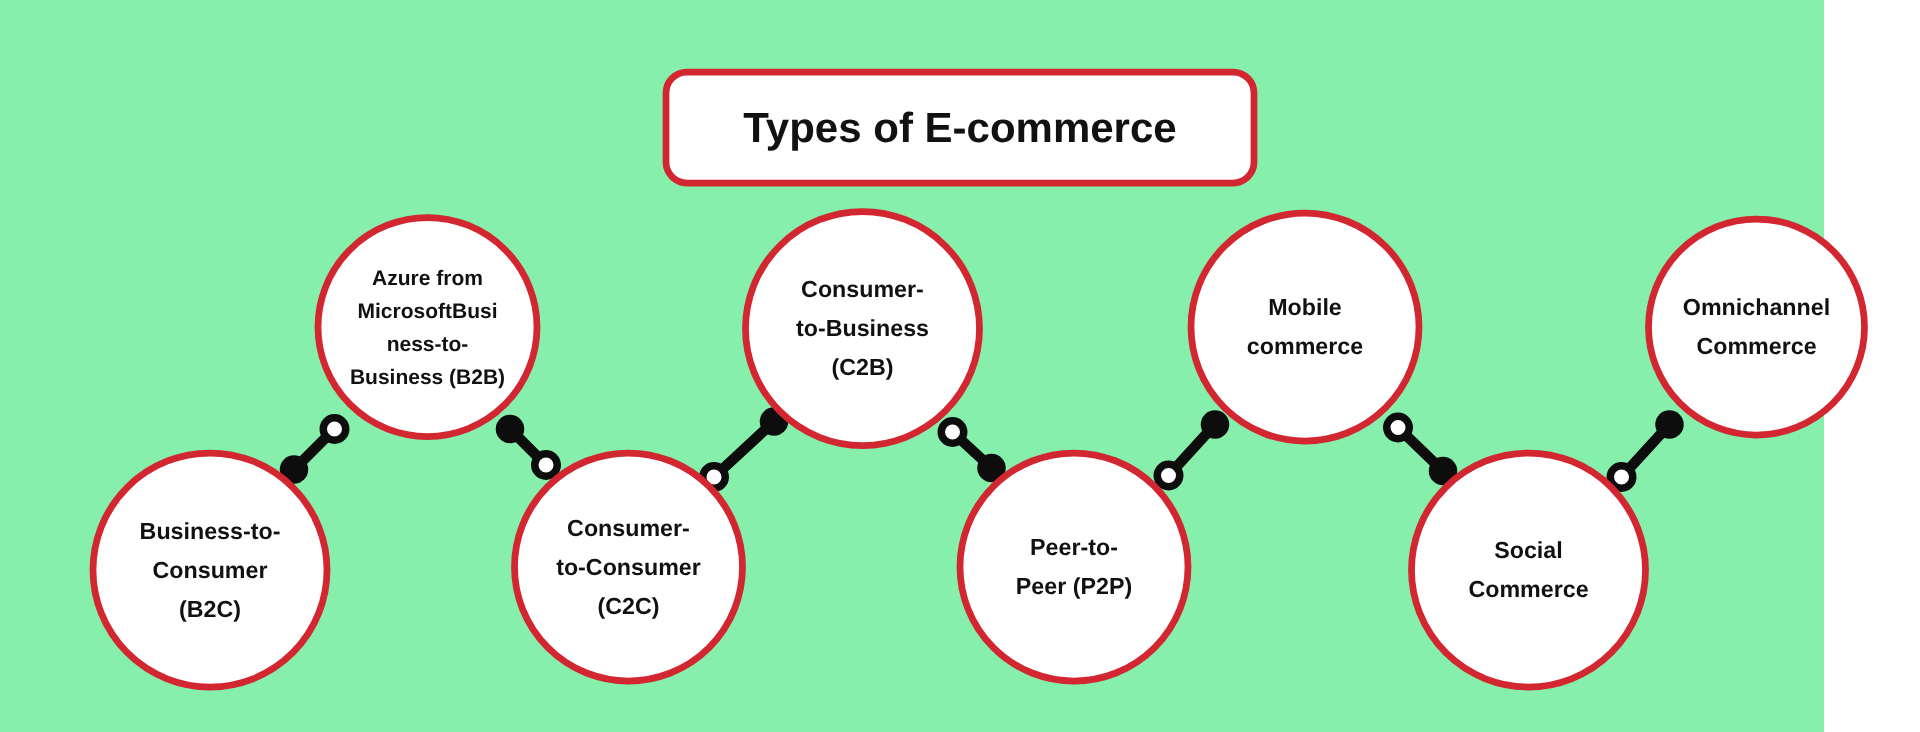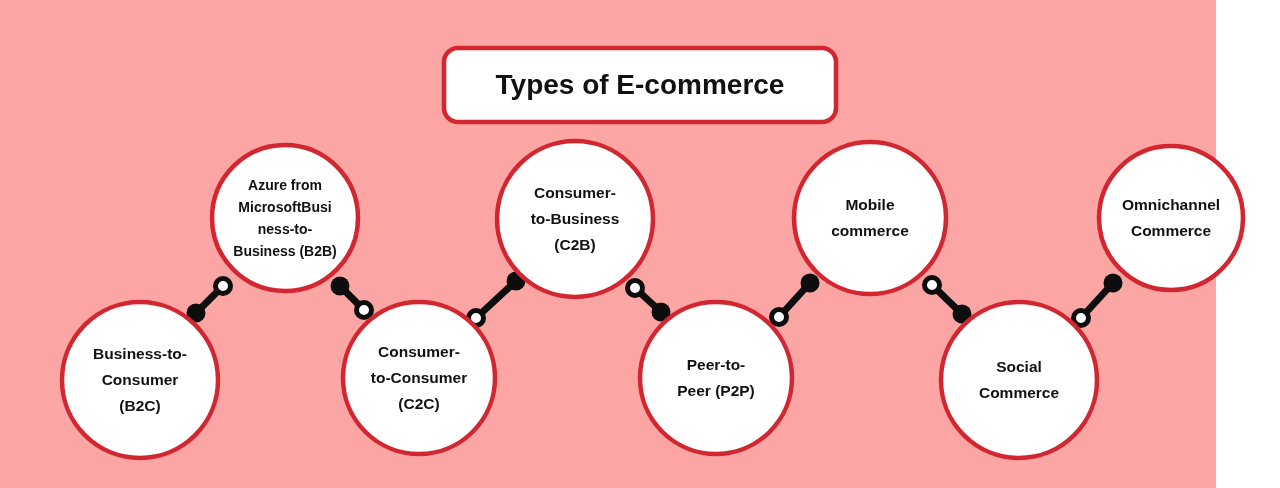--- a/index.html
+++ b/index.html
@@ -10,21 +10,21 @@
   body {
     width: 1280px;
     height: 488px;
     overflow: hidden;
     font-family: "Liberation Sans", sans-serif;
   }
   #diagram-root {
     position: relative;
     width: 1216px;
     height: 488px;
-    background: #fca5a5;
+    background: #86efac;
   }
   svg.canvas {
     position: absolute;
     top: 0;
     left: 0;
     width: 1280px;
     height: 488px;
     display: block;
   }
   .node-circle {

